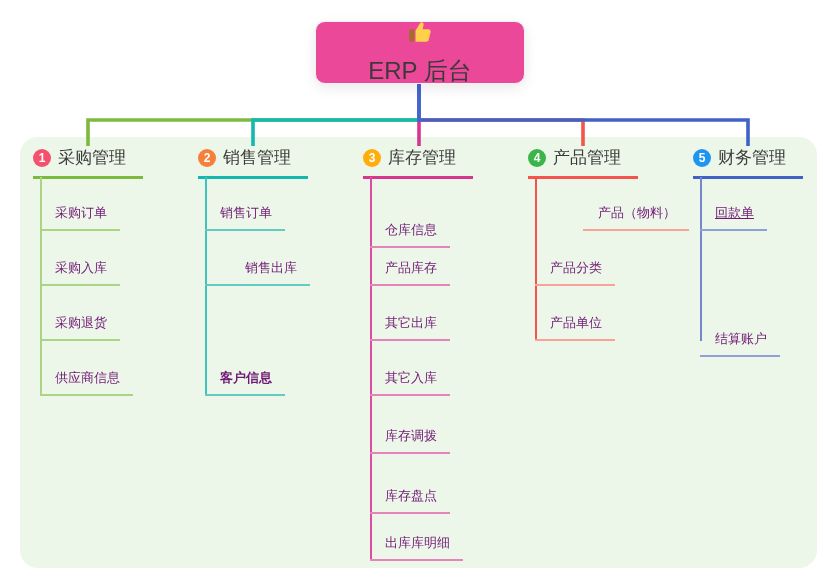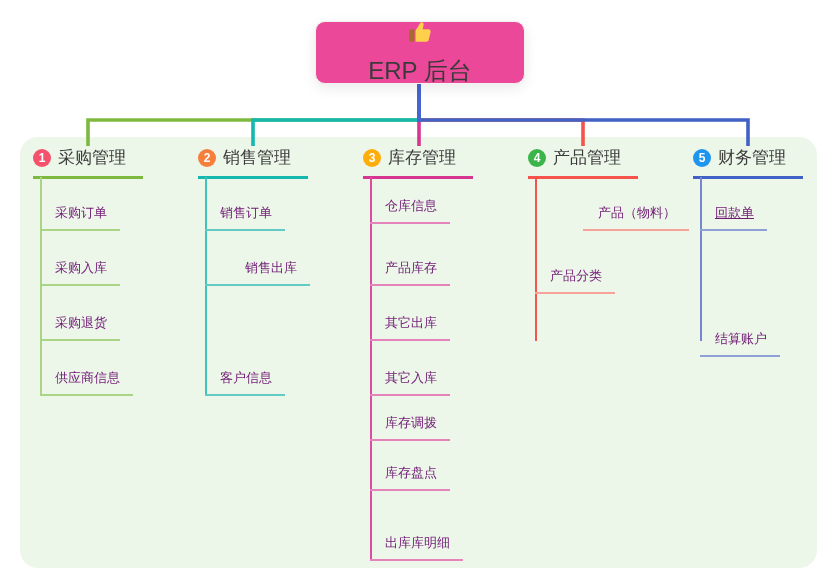--- a/index.html
+++ b/index.html
@@ -76,44 +76,45 @@
         <div class="child" style="top: 220px; border-bottom-color: rgb(169, 213, 133);">供应商信息</div>
       </div>
       <div class="branch" style="left: 198px;">
         <div class="branch-title" style="border-bottom-color: rgb(20, 184, 174);">
           <span class="badge" style="background: rgb(245, 127, 59);">2</span>
           <span>销售管理</span>
         </div>
         <div class="spine" style="background: rgb(63, 195, 186); height: 219px;"></div>
         <div class="child" style="top: 55px; border-bottom-color: rgb(98, 203, 196);">销售订单</div>
         <div class="child" style="top: 110px; border-bottom-color: rgb(98, 203, 196); padding-left: 40px;">销售出库</div>
-        <div class="child" style="top: 220px; border-bottom-color: rgb(98, 203, 196);">客户信息</div>
+        <div class="child" style="top: 220px; border-bottom-color: rgb(98, 203, 196); font-weight: bold;">客户信息</div>
       </div>
       <div class="branch" style="left: 363px;">
         <div class="branch-title" style="border-bottom-color: rgb(214, 54, 143);">
           <span class="badge" style="background: rgb(255, 173, 13);">3</span>
           <span>库存管理</span>
         </div>
         <div class="spine" style="background: rgb(220, 77, 158); height: 384px;"></div>
-        <div class="child" style="top: 48px; border-bottom-color: rgb(229, 131, 187);">仓库信息</div>
+        <div class="child" style="top: 72px; border-bottom-color: rgb(229, 131, 187);">仓库信息</div>
         <div class="child" style="top: 110px; border-bottom-color: rgb(229, 131, 187);">产品库存</div>
         <div class="child" style="top: 165px; border-bottom-color: rgb(229, 131, 187);">其它出库</div>
         <div class="child" style="top: 220px; border-bottom-color: rgb(229, 131, 187);">其它入库</div>
-        <div class="child" style="top: 265px; border-bottom-color: rgb(229, 131, 187);">库存调拨</div>
-        <div class="child" style="top: 315px; border-bottom-color: rgb(229, 131, 187);">库存盘点</div>
+        <div class="child" style="top: 278px; border-bottom-color: rgb(229, 131, 187);">库存调拨</div>
+        <div class="child" style="top: 338px; border-bottom-color: rgb(229, 131, 187);">库存盘点</div>
         <div class="child" style="top: 385px; border-bottom-color: rgb(229, 131, 187);">出库库明细</div>
       </div>
       <div class="branch" style="left: 528px;">
         <div class="branch-title" style="border-bottom-color: rgb(244, 84, 76);">
           <span class="badge" style="background: rgb(59, 181, 74);">4</span>
           <span>产品管理</span>
         </div>
         <div class="spine" style="background: rgb(244, 84, 76); height: 164px;"></div>
         <div class="child" style="top: 55px; border-bottom-color: rgb(247, 162, 154); margin-left: 48px;">产品（物料）</div>
-        <div class="child" style="top: 118px; border-bottom-color: rgb(247, 162, 154);">产品分类</div>
+        <div class="child" style="top: 110px; border-bottom-color: rgb(247, 162, 154);">产品分类</div>
+        <div class="child" style="top: 165px; border-bottom-color: rgb(247, 162, 154);">产品单位</div>
       </div>
       <div class="branch" style="left: 693px;">
         <div class="branch-title" style="border-bottom-color: rgb(65, 97, 198);">
           <span class="badge" style="background: rgb(30, 150, 240);">5</span>
           <span>财务管理</span>
         </div>
         <div class="spine" style="background: rgb(116, 135, 207); height: 164px;"></div>
         <div class="child" style="top: 55px; border-bottom-color: rgb(143, 160, 216); text-decoration: underline;">回款单</div>
         <div class="child" style="top: 165px; border-bottom-color: rgb(143, 160, 216); margin-top: 16px;">结算账户</div>
       </div>

